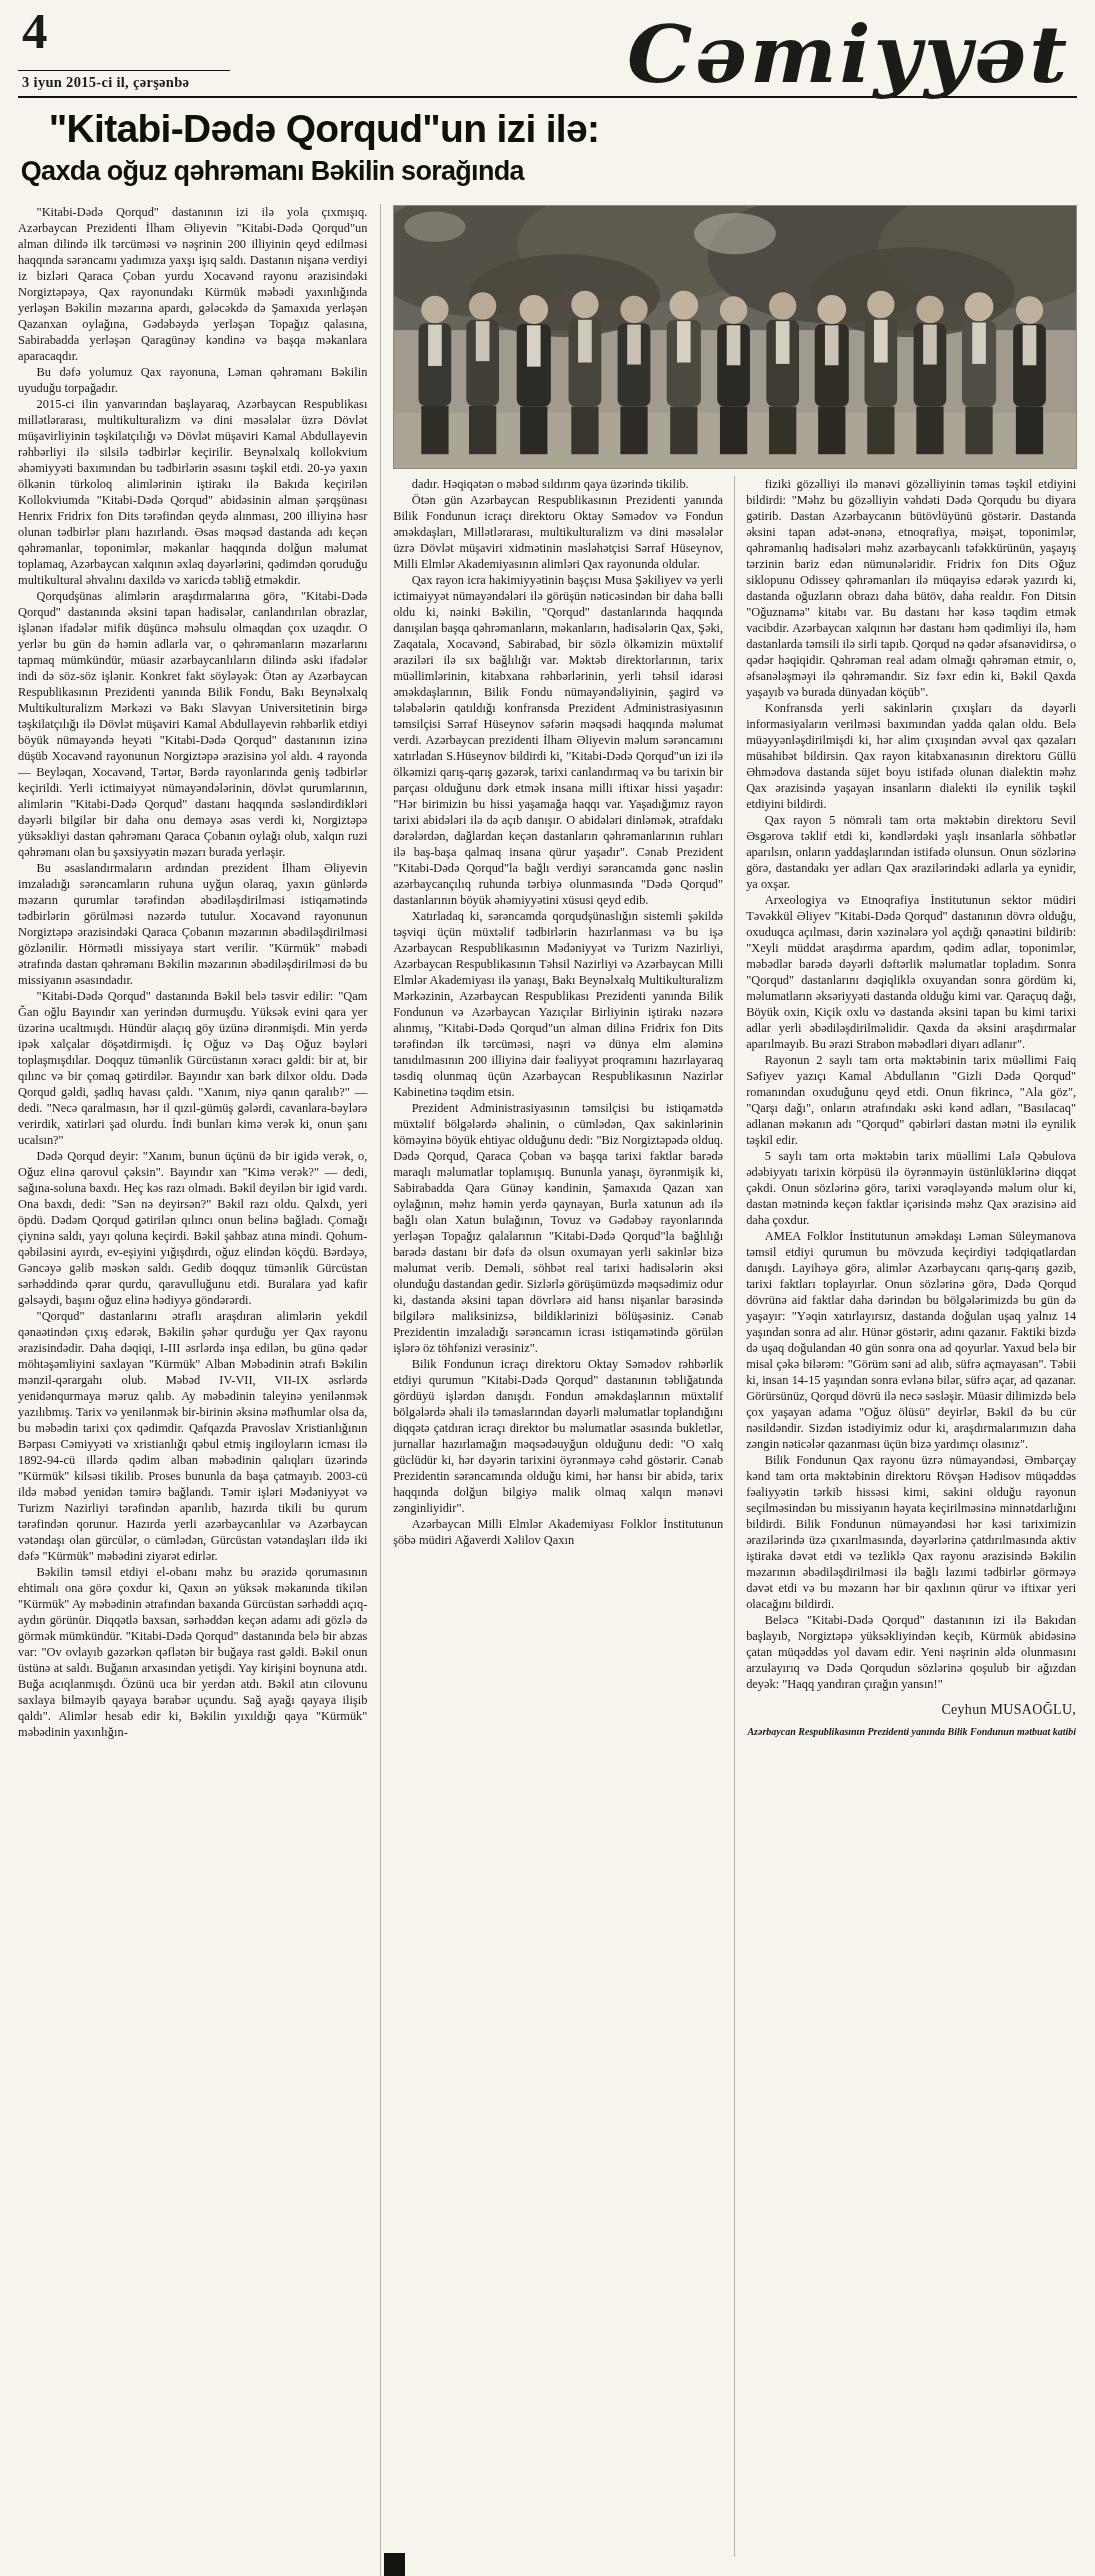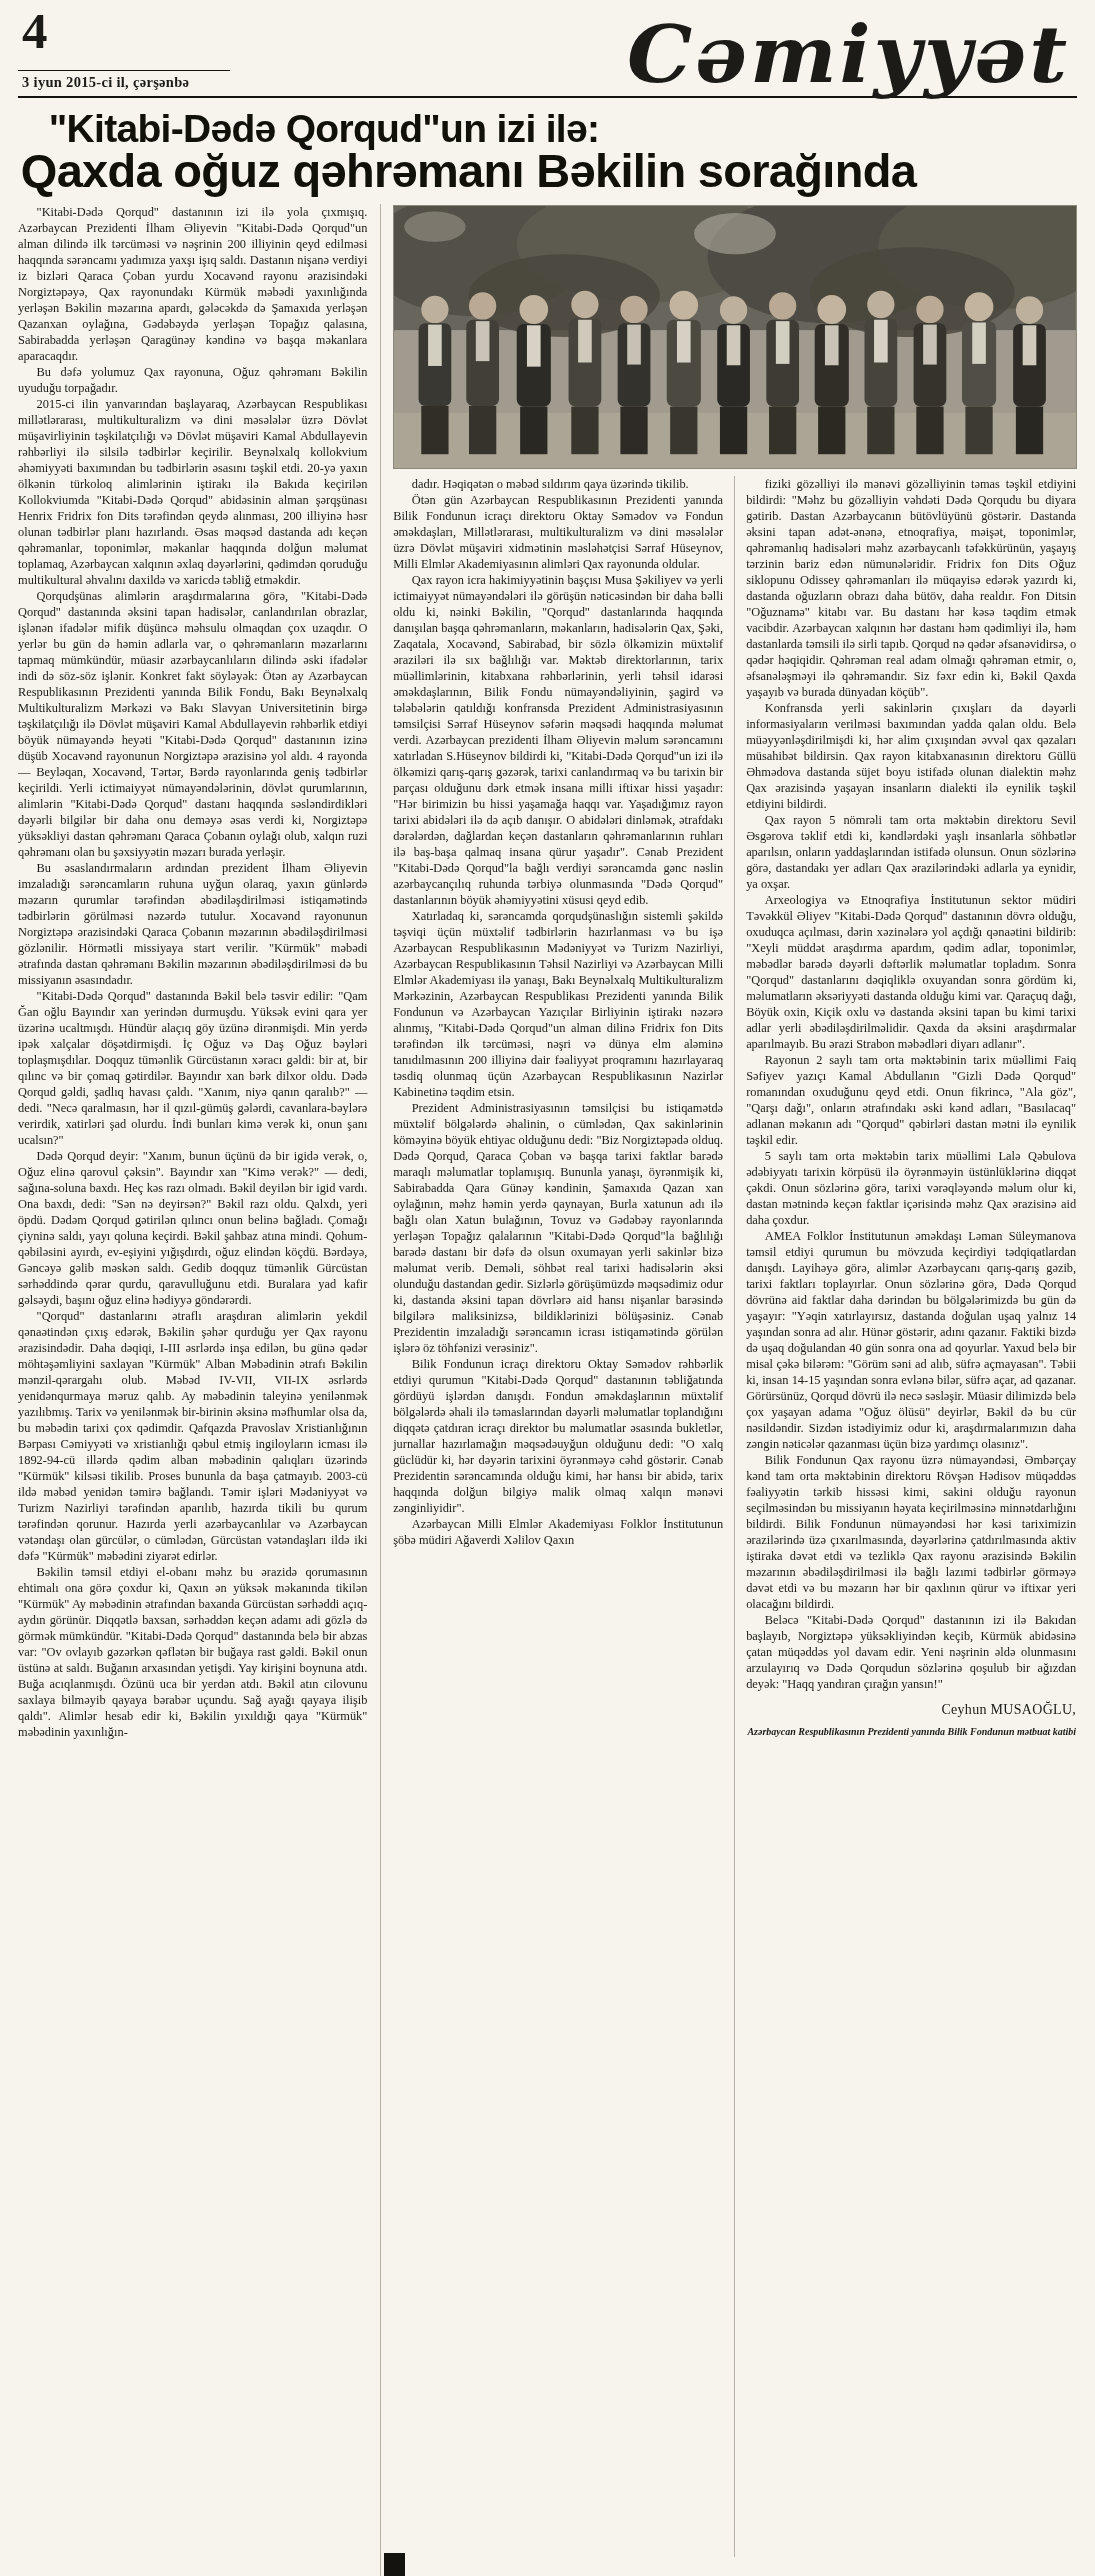--- a/index.html
+++ b/index.html
@@ -42,21 +42,21 @@
     transform:scaleY(.95);
   }
   
   .headline{
     font-family:"Liberation Sans", sans-serif;
     font-weight:700;
     color:#111009;
     padding:9.7px 0 4.1px 2.8px;
   }
   .headline .h1{font-size:39px;line-height:41px;letter-spacing:-0.7px;padding-left:28px;}
-  .headline .h2{font-size:47px;line-height:44px;letter-spacing:-0.7px;}
+  .headline .h2{font-size:27px;line-height:44px;letter-spacing:-0.7px;}
   
   .content{display:flex;margin-top:7px;}
   .col{
     font-size:12.4px;line-height:16px;
     text-align:justify;
     overflow:hidden;
   }
   .para{margin:0;text-indent:1.5em;}
   .col-1{width:354px;height:2378px;padding-right:12.4px;}
   .right-area{
@@ -105,21 +105,21 @@
 
   <div class="headline">
     <div class="h1">"Kitabi-Dədə Qorqud"un izi ilə:</div>
     <div class="h2">Qaxda oğuz qəhrəmanı Bəkilin sorağında</div>
   </div>
 
   <div class="content">
 
     <div class="col col-1">
         <p class="para">"Kitabi-Dədə Qorqud" dastanının izi ilə yola çıxmışıq. Azərbaycan Prezidenti İlham Əliyevin "Kitabi-Dədə Qorqud"un alman dilində ilk tərcüməsi və nəşrinin 200 illiyinin qeyd edilməsi haqqında sərəncamı yadımıza yaxşı işıq saldı. Dastanın nişanə verdiyi iz bizləri Qaraca Çoban yurdu Xocavənd rayonu ərazisindəki Norgiztəpəyə, Qax rayonundakı Kürmük məbədi yaxınlığında yerləşən Bəkilin məzarına apardı, gələcəkdə də Şamaxıda yerləşən Qazanxan oylağına, Gədəbəydə yerləşən Topağız qalasına, Sabirabadda yerləşən Qaragünəy kəndinə və başqa məkanlara aparacaqdır.</p>
-        <p class="para">Bu dəfə yolumuz Qax rayonuna, Oğuz qəhrəmanı Bəkilin uyuduğu torpağadır.</p>
+        <p class="para">Bu dəfə yolumuz Qax rayonuna, Ləman qəhrəmanı Bəkilin uyuduğu torpağadır.</p>
         <p class="para">2015-ci ilin yanvarından başlayaraq, Azərbaycan Respublikası millətlərarası, multikulturalizm və dini məsələlər üzrə Dövlət müşavirliyinin təşkilatçılığı və Dövlət müşaviri Kamal Abdullayevin rəhbərliyi ilə silsilə tədbirlər keçirilir. Beynəlxalq kollokvium əhəmiyyəti baxımından bu tədbirlərin əsasını təşkil etdi. 20-yə yaxın ölkənin türkoloq alimlərinin iştirakı ilə Bakıda keçirilən Kollokviumda "Kitabi-Dədə Qorqud" abidəsinin alman şərqşünası Henrix Fridrix fon Dits tərəfindən qeydə alınması, 200 illiyinə həsr olunan tədbirlər planı hazırlandı. Əsas məqsəd dastanda adı keçən qəhrəmanlar, toponimlər, məkanlar haqqında dolğun məlumat toplamaq, Azərbaycan xalqının əxlaq dəyərlərini, qədimdən qoruduğu multikultural əhvalını daxildə və xaricdə təbliğ etməkdir.</p>
         <p class="para">Qorqudşünas alimlərin araşdırmalarına görə, "Kitabi-Dədə Qorqud" dastanında əksini tapan hadisələr, canlandırılan obrazlar, işlənən ifadələr mifik düşüncə məhsulu olmaqdan çox uzaqdır. O yerlər bu gün də həmin adlarla var, o qəhrəmanların məzarlarını tapmaq mümkündür, müasir azərbaycanlıların dilində əski ifadələr indi də söz-söz işlənir. Konkret fakt söyləyək: Ötən ay Azərbaycan Respublikasının Prezidenti yanında Bilik Fondu, Bakı Beynəlxalq Multikulturalizm Mərkəzi və Bakı Slavyan Universitetinin birgə təşkilatçılığı ilə Dövlət müşaviri Kamal Abdullayevin rəhbərlik etdiyi böyük nümayəndə heyəti "Kitabi-Dədə Qorqud" dastanının izinə düşüb Xocavənd rayonunun Norgiztəpə ərazisinə yol aldı. 4 rayonda — Beyləqan, Xocavənd, Tərtər, Bərdə rayonlarında geniş tədbirlər keçirildi. Yerli ictimaiyyət nümayəndələrinin, dövlət qurumlarının, alimlərin "Kitabi-Dədə Qorqud" dastanı haqqında səsləndirdikləri dəyərli bilgilər bir daha onu deməyə əsas verdi ki, Norgiztəpə yüksəkliyi dastan qəhrəmanı Qaraca Çobanın oylağı olub, xalqın ruzi qəhrəmanı olan bu şəxsiyyətin məzarı burada yerləşir.</p>
         <p class="para">Bu əsaslandırmaların ardından prezident İlham Əliyevin imzaladığı sərəncamların ruhuna uyğun olaraq, yaxın günlərdə məzarın qurumlar tərəfindən əbədiləşdirilməsi istiqamətində tədbirlərin görülməsi nəzərdə tutulur. Xocavənd rayonunun Norgiztəpə ərazisindəki Qaraca Çobanın məzarının əbədiləşdirilməsi gözlənilir. Hörmətli missiyaya start verilir. "Kürmük" məbədi ətrafında dastan qəhrəmanı Bəkilin məzarının əbədiləşdirilməsi də bu missiyanın əsasındadır.</p>
         <p class="para">"Kitabi-Dədə Qorqud" dastanında Bəkil belə təsvir edilir: "Qam Ğan oğlu Bayındır xan yerindən durmuşdu. Yüksək evini qara yer üzərinə ucaltmışdı. Hündür alaçıq göy üzünə dirənmişdi. Min yerdə ipək xalçalar döşətdirmişdi. İç Oğuz və Daş Oğuz bəyləri toplaşmışdılar. Doqquz tümənlik Gürcüstanın xəracı gəldi: bir at, bir qılınc və bir çomaq gətirdilər. Bayındır xan bərk dilxor oldu. Dədə Qorqud gəldi, şadlıq havası çaldı. "Xanım, niyə qanın qaralıb?" — dedi. "Necə qaralmasın, hər il qızıl-gümüş gələrdi, cavanlara-bəylərə verirdik, xatirləri şad olurdu. İndi bunları kimə verək ki, onun şanı ucalsın?"</p>
         <p class="para">Dədə Qorqud deyir: "Xanım, bunun üçünü də bir igidə verək, o, Oğuz elinə qarovul çəksin". Bayındır xan "Kimə verək?" — dedi, sağına-soluna baxdı. Heç kəs razı olmadı. Bəkil deyilən bir igid vardı. Ona baxdı, dedi: "Sən nə deyirsən?" Bəkil razı oldu. Qalxdı, yeri öpdü. Dədəm Qorqud gətirilən qılıncı onun belinə bağladı. Çomağı çiyninə saldı, yayı qoluna keçirdi. Bəkil şahbaz atına mindi. Qohum-qəbiləsini ayırdı, ev-eşiyini yığışdırdı, oğuz elindən köçdü. Bərdəyə, Gəncəyə gəlib məskən saldı. Gedib doqquz tümənlik Gürcüstan sərhəddində qərar qurdu, qaravulluğunu etdi. Buralara yad kafir gəlsəydi, başını oğuz elinə hədiyyə göndərərdi.</p>
         <p class="para">"Qorqud" dastanlarını ətraflı araşdıran alimlərin yekdil qənaətindən çıxış edərək, Bəkilin şəhər qurduğu yer Qax rayonu ərazisindədir. Daha dəqiqi, I-III əsrlərdə inşa edilən, bu günə qədər möhtəşəmliyini saxlayan "Kürmük" Alban Məbədinin ətrafı Bəkilin mənzil-qərargahı olub. Məbəd IV-VII, VII-IX əsrlərdə yenidənqurmaya məruz qalıb. Ay məbədinin taleyinə yenilənmək yazılıbmış. Tarix və yenilənmək bir-birinin əksinə məfhumlar olsa da, bu məbədin tarixi çox qədimdir. Qafqazda Pravoslav Xristianlığının Bərpası Cəmiyyəti və xristianlığı qəbul etmiş ingiloyların icması ilə 1892-94-cü illərdə qədim alban məbədinin qalıqları üzərində "Kürmük" kilsəsi tikilib. Proses bununla da başa çatmayıb. 2003-cü ildə məbəd yenidən təmirə bağlandı. Təmir işləri Mədəniyyət və Turizm Nazirliyi tərəfindən aparılıb, hazırda tikili bu qurum tərəfindən qorunur. Hazırda yerli azərbaycanlılar və Azərbaycan vətəndaşı olan gürcülər, o cümlədən, Gürcüstan vətəndaşları ildə iki dəfə "Kürmük" məbədini ziyarət edirlər.</p>
         <p class="para">Bəkilin təmsil etdiyi el-obanı məhz bu ərazidə qorumasının ehtimalı ona görə çoxdur ki, Qaxın ən yüksək məkanında tikilən "Kürmük" Ay məbədinin ətrafından baxanda Gürcüstan sərhəddi açıq-aydın görünür. Diqqətlə baxsan, sərhəddən keçən adamı adi gözlə də görmək mümkündür. "Kitabi-Dədə Qorqud" dastanında belə bir abzas var: "Ov ovlayıb gəzərkən qəflətən bir buğaya rast gəldi. Bəkil onun üstünə at saldı. Buğanın arxasından yetişdi. Yay kirişini boynuna atdı. Buğa acıqlanmışdı. Özünü uca bir yerdən atdı. Bəkil atın cilovunu saxlaya bilməyib qayaya bərabər uçundu. Sağ ayağı qayaya ilişib qaldı". Alimlər hesab edir ki, Bəkilin yıxıldığı qaya "Kürmük" məbədinin yaxınlığın-</p>
       </div>
 
     <div class="right-area">

